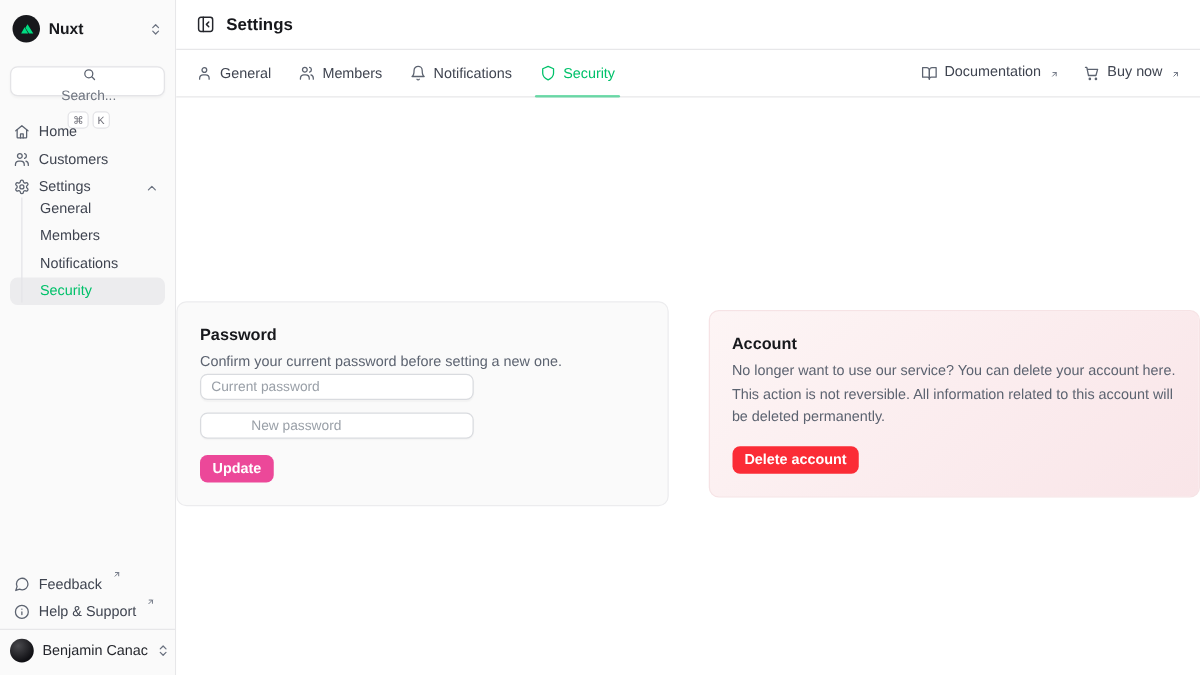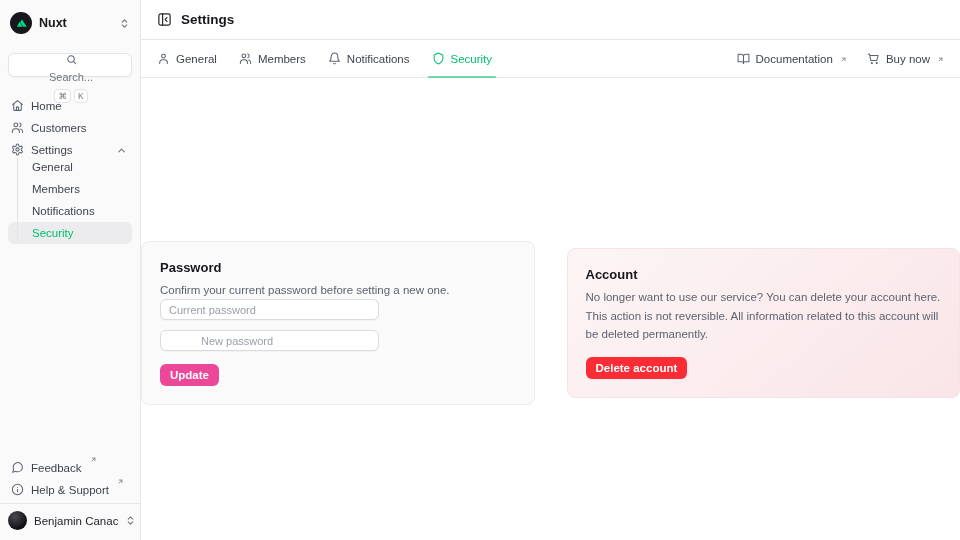--- a/index.html
+++ b/index.html
@@ -39,21 +39,21 @@
   .collapse-btn { color:#24262c; display:flex; cursor:pointer; }
   .page-title { font-size:13.5px; font-weight:700; color:#17181c; }
   .tabsbar { height:38px; border-bottom:1px solid #e7e7e9; display:flex; align-items:stretch; justify-content:space-between; padding:0 16px; }
   .tabs { display:flex; gap:22px; }
   .tab { position:relative; display:flex; align-items:center; gap:6px; font-size:11.5px; color:#3f4450; cursor:pointer; }
   .tab .ticon { color:#5c6370; display:flex; }
   .tab.active { color:#00C16A; font-weight:500; }
   .tab.active .ticon { color:#00C16A; }
   .tab.active::after { content:""; position:absolute; left:-4px; right:-4px; bottom:-1px; height:2px; border-radius:2px; background:rgba(0,193,106,.55); }
   .top-links { display:flex; gap:20px; align-items:center; }
-  .top-link { display:flex; align-items:center; gap:6px; font-size:11.5px; color:#3f4450; cursor:pointer; }
+  .top-link { display:flex; gap:6px; font-size:11.5px; color:#3f4450; cursor:pointer; }
   .top-link .ticon { color:#5c6370; display:flex; }
 
   .content { flex:1; overflow:auto; padding-top:28px; display:flex; align-items:center; gap:32px; }
   .card { width:465px; border-radius:8px; padding:18px; }
   .card-password { background:#fafafa; border:1px solid #ececee; }
   .card-account { background:linear-gradient(140deg,#fdf5f5 0%, #fbecee 55%, #f9e5e8 100%); border:1px solid #f6e3e5; }
   .card-title { font-size:13px; font-weight:700; color:#17181c; }
   .card-desc { font-size:11.5px; color:#5c6370; margin-top:6px; line-height:1.6; max-width:440px; }
   .pw-input { display:block; width:219px; height:21px; background:#fff; border:1px solid #d9dbdf; border-radius:6px; padding:0 8px; font-size:11px; color:#17181c; font-family:"Liberation Sans",sans-serif; outline:none; box-shadow:0 1px 1px rgba(0,0,0,.03); }
   .pw-input::placeholder { color:#9aa0a8; }

